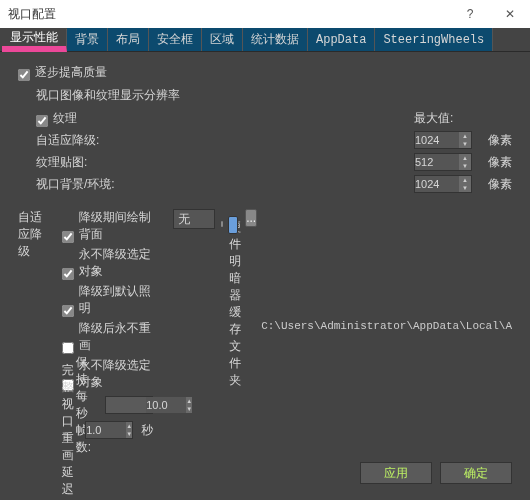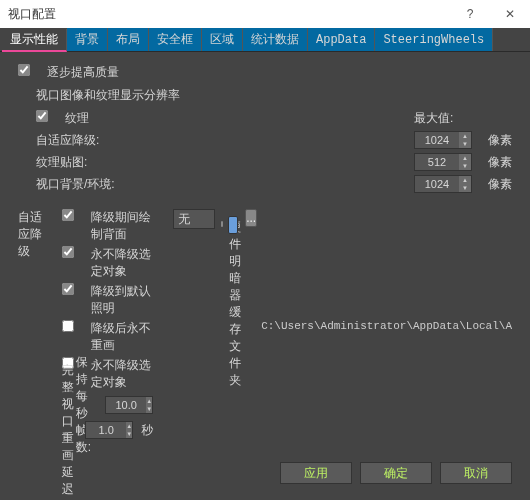--- a/index.html
+++ b/index.html
@@ -4,30 +4,30 @@
 <style>
 * { box-sizing: border-box; margin: 0; padding: 0; }
 body { font-family: "Microsoft YaHei", "SimSun", sans-serif; font-size: 12px; background: #fff; }
 .window { width: 530px; height: 500px; background: #fff; display: flex; flex-direction: column; }
 .titlebar { height: 28px; background: #fff; display: flex; align-items: center; padding-left: 8px; color: #333; }
 .titlebar-title { flex: 1; }
 .titlebar-btns { display: flex; }
 .titlebar-btn { width: 40px; height: 28px; display: flex; align-items: center; justify-content: center; color: #555; }
 .content { flex: 1; background: #444444; display: flex; flex-direction: column; color: #d6d6d6; }
 .tabs { display: flex; border-bottom: 1px solid #2a2a2a; background: #444444; height: 24px; align-items: stretch; padding-left: 2px; }
-.tab { padding: 4px 8px; font-size: 12px; color: #d6d6d6; cursor: pointer; border-right: 1px solid #555; background: #0369a1; display: flex; align-items: center; }
-.tab.active { background: #444444; color: #fff; border-bottom: 2px solid #ec4899; position: relative; top: 1px; }
+.tab { padding: 4px 8px; font-size: 12px; color: #d6d6d6; cursor: pointer; border-right: 1px solid #555; background: #0c4a6e; display: flex; align-items: center; }
+.tab.active { background: #444444; color: #fff; border-bottom: 6px solid #ec4899; position: relative; top: 1px; }
 .tab-mono { font-family: "Courier New", monospace; }
 .panel { flex: 1; padding: 12px 18px; display: flex; flex-direction: column; gap: 6px; }
-.chk-row { display: flex; align-items: flex-start; gap: 17px; }
+.chk-row { display: flex; align-items: flex-end; gap: 5px; }
 .chk { width: 12px; height: 12px; accent-color: #888; }
 .sub { margin-left: 18px; }
 .row { display: flex; align-items: center; height: 22px; }
 .spin { width: 58px; height: 18px; display: flex; background: #5a5a5a; border: 1px solid #333; }
-.spin input { flex: 1; width: 40px; background: #555555; border: none; color: #d6d6d6; text-align: center; font-size: 11px; }
+.spin input { flex: 1; width: 40px; background: #555555; border: none; color: #d6d6d6; font-size: 11px; }
 .spin-btns { width: 12px; display: flex; flex-direction: column; }
 .spin-btn { flex: 1; background: #6a6a6a; font-size: 6px; display: flex; align-items: center; justify-content: center; color: #ccc; cursor: pointer; }
 .unit { margin-left: 8px; width: 28px; text-align: right; }
 .max-val-hdr { text-align: left; padding-left: 0; }
 .columns { display: flex; gap: 20px; margin-top: 10px; }
 .col { flex: 1; display: flex; gap: 4px; }
 .group-title { color: #d6d6d6; margin-bottom: 4px; }
 .inner { margin-left: 14px; display: flex; flex-direction: column; gap: 3px; }
 .combo { width: 100%; height: 20px; background: #555; border: 1px solid #333; color: #d6d6d6; padding: 0 4px; font-size: 12px; }
 .slider-box { height: 30px; display: flex; align-items: center; padding: 0 2px; }
@@ -135,21 +135,21 @@
             <div class="chk-row">
                 <input type="checkbox" class="chk" style="">
                 <span>降级后永不重画</span>
               </div>
             <div class="chk-row">
                 <input type="checkbox" class="chk" style="">
                 <span>永不降级选定对象</span>
               </div>
             <div class="row" style="margin-left:14px;">
               <span>保持每秒帧数:</span>
-              <div class="spin spin-sm" style="margin-left:14px;">
+              <div class="spin spin-sm" style="margin-left:14px;padding-left:40px;">
                 <input value="10.0" style="">
                 <div class="spin-btns">
                     <div class="spin-btn">▲</div>
                     <div class="spin-btn">▼</div>
                   </div>
               </div>
             </div>
             <div class="row">
               <span>完整视口重画延迟</span>
               <div class="spin spin-sm" style="margin-left:6px;">
@@ -175,17 +175,16 @@
           <div class="browse-btn">
               <span>...</span>
             </div>
           <div class="path-row">C:\Users\Administrator\AppData\Local\A</div>
         </div>
       </div>
 
       <div class="btm">
         <div class="btn">应用</div>
         <div class="btn">确定</div>
-        <div class="btn">取消</div>
       </div>
     </div>
   </div>
 </div>
 
 </body></html>

